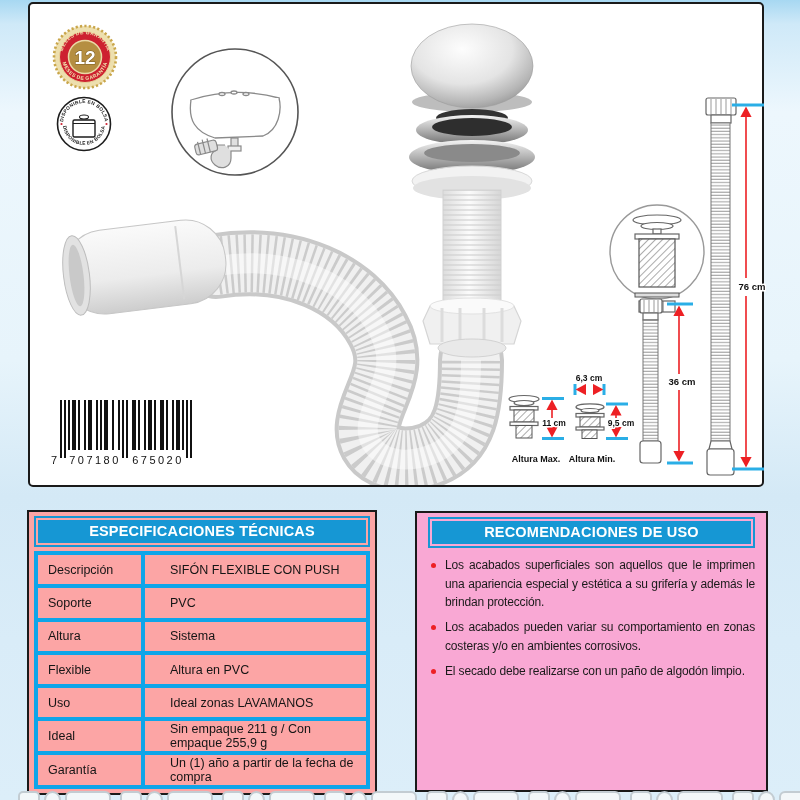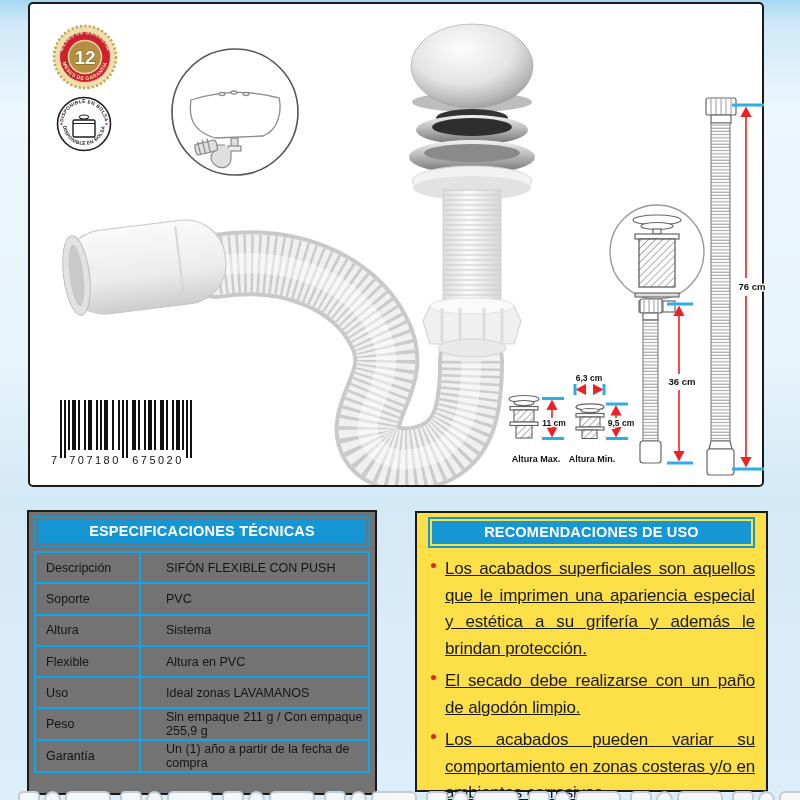--- a/index.html
+++ b/index.html
@@ -17,39 +17,39 @@
   .dim-label{font-size:9.5px;font-weight:bold;fill:#111;paint-order:stroke;stroke:#fff;stroke-width:3px;}
   .dim-label-sm{font-size:8.5px;font-weight:bold;fill:#111;paint-order:stroke;stroke:#fff;stroke-width:3px;}
   .alt-label{font-size:9px;font-weight:bold;fill:#111;}
   .mline{stroke:#ed2024;stroke-width:1.6;fill:none;}
   .cyan{stroke:#2aaee6;stroke-width:3;fill:none;}
   .draw{stroke:#666;stroke-width:1.2;fill:#fff;}
 
   
   .specs-box{
     position:absolute;left:27px;top:510px;width:350px;height:285px;
-    background:#737373;border:2px solid #1a1a1a;box-sizing:border-box;padding:4px 5px;
+    background:#fca5a5;border:2px solid #1a1a1a;box-sizing:border-box;padding:4px 5px;
   }
   .reco-box{
     position:absolute;left:415px;top:511px;width:353px;height:281px;
-    background:#fde047;border:2px solid #1a1a1a;box-sizing:border-box;padding:4px 11px;
+    background:#f9a8d4;border:2px solid #1a1a1a;box-sizing:border-box;padding:4px 11px;
   }
   .box-header{border:2px solid #1697d4;padding:2px;}
   .box-header-inner{
     background:#1697d4;color:#fff;font-weight:bold;font-size:14.5px;
     text-align:center;padding:3px 0 4px;letter-spacing:.2px;
   }
   table.spec{border-collapse:collapse;width:100%;table-layout:fixed;margin-top:4px;}
-  table.spec td{border:2px solid #0ea5e9;height:27.3px;font-size:12.5px;color:#151515;vertical-align:middle;}
+  table.spec td{border:4px solid #0ea5e9;height:27.3px;font-size:12.5px;color:#151515;vertical-align:middle;}
   td.lab{width:92px;padding-left:10px;}
   td.val{padding-left:25px;}
   .bullets{margin-top:8px;}
   .bullet{
-    position:relative;padding-left:17px;font-size:17px;color:#1a1a1a;
-    text-align:justify;line-height:1.56;margin-bottom:6px;letter-spacing:-.15px;text-decoration:underline;
+    position:relative;padding-left:17px;font-size:12px;color:#1a1a1a;
+    text-align:justify;line-height:1.56;margin-bottom:6px;letter-spacing:-.15px;
   }
   .bullet::before{
     content:"";position:absolute;left:3px;top:7px;width:5px;height:5px;
     border-radius:50%;background:#ed2024;
   }
   
   .footer{position:absolute;left:0;bottom:0;width:800px;height:9px;overflow:hidden;}
   .fg{position:absolute;top:0;display:flex;gap:4px;}
   .fg>span{display:block;height:18px;background:#f3f7f9;border:2px solid #c3ccd2;box-sizing:border-box;}
   .fg .sq{width:22px;border-radius:5px;}
@@ -339,39 +339,39 @@
     </tr>
     <tr>
       <td class="lab">Flexible</td>
       <td class="val">Altura en PVC</td>
     </tr>
     <tr>
       <td class="lab">Uso</td>
       <td class="val">Ideal zonas LAVAMANOS</td>
     </tr>
     <tr>
-      <td class="lab">Peso</td>
+      <td class="lab">Ideal</td>
       <td class="val">Sin empaque 211 g  /  Con empaque 255,9 g</td>
     </tr>
     <tr>
       <td class="lab">Garantía</td>
       <td class="val">Un (1) año a partir de la fecha de compra</td>
     </tr>
   </tbody>
     </table>
 </div>
 
 <div class="reco-box">
   <div class="box-header">
     <div class="box-header-inner">RECOMENDACIONES DE USO</div>
   </div>
   <div class="bullets">
     <div class="bullet">Los acabados superficiales son aquellos que le imprimen una apariencia especial y estética a su grifería y además le brindan protección.</div>
+    <div class="bullet">Los acabados pueden variar su comportamiento en zonas costeras y/o en ambientes corrosivos.</div>
     <div class="bullet">El secado debe realizarse con un paño de algodón limpio.</div>
-    <div class="bullet">Los acabados pueden variar su comportamiento en zonas costeras y/o en ambientes corrosivos.</div>
   </div>
 </div>
 
 <div class="footer">
   <div class="fg" style="left:18px">
       <span class="sq"></span>
       <span class="ci"></span>
       <span class="wd"></span>
     </div>
   <div class="fg" style="left:120px">

